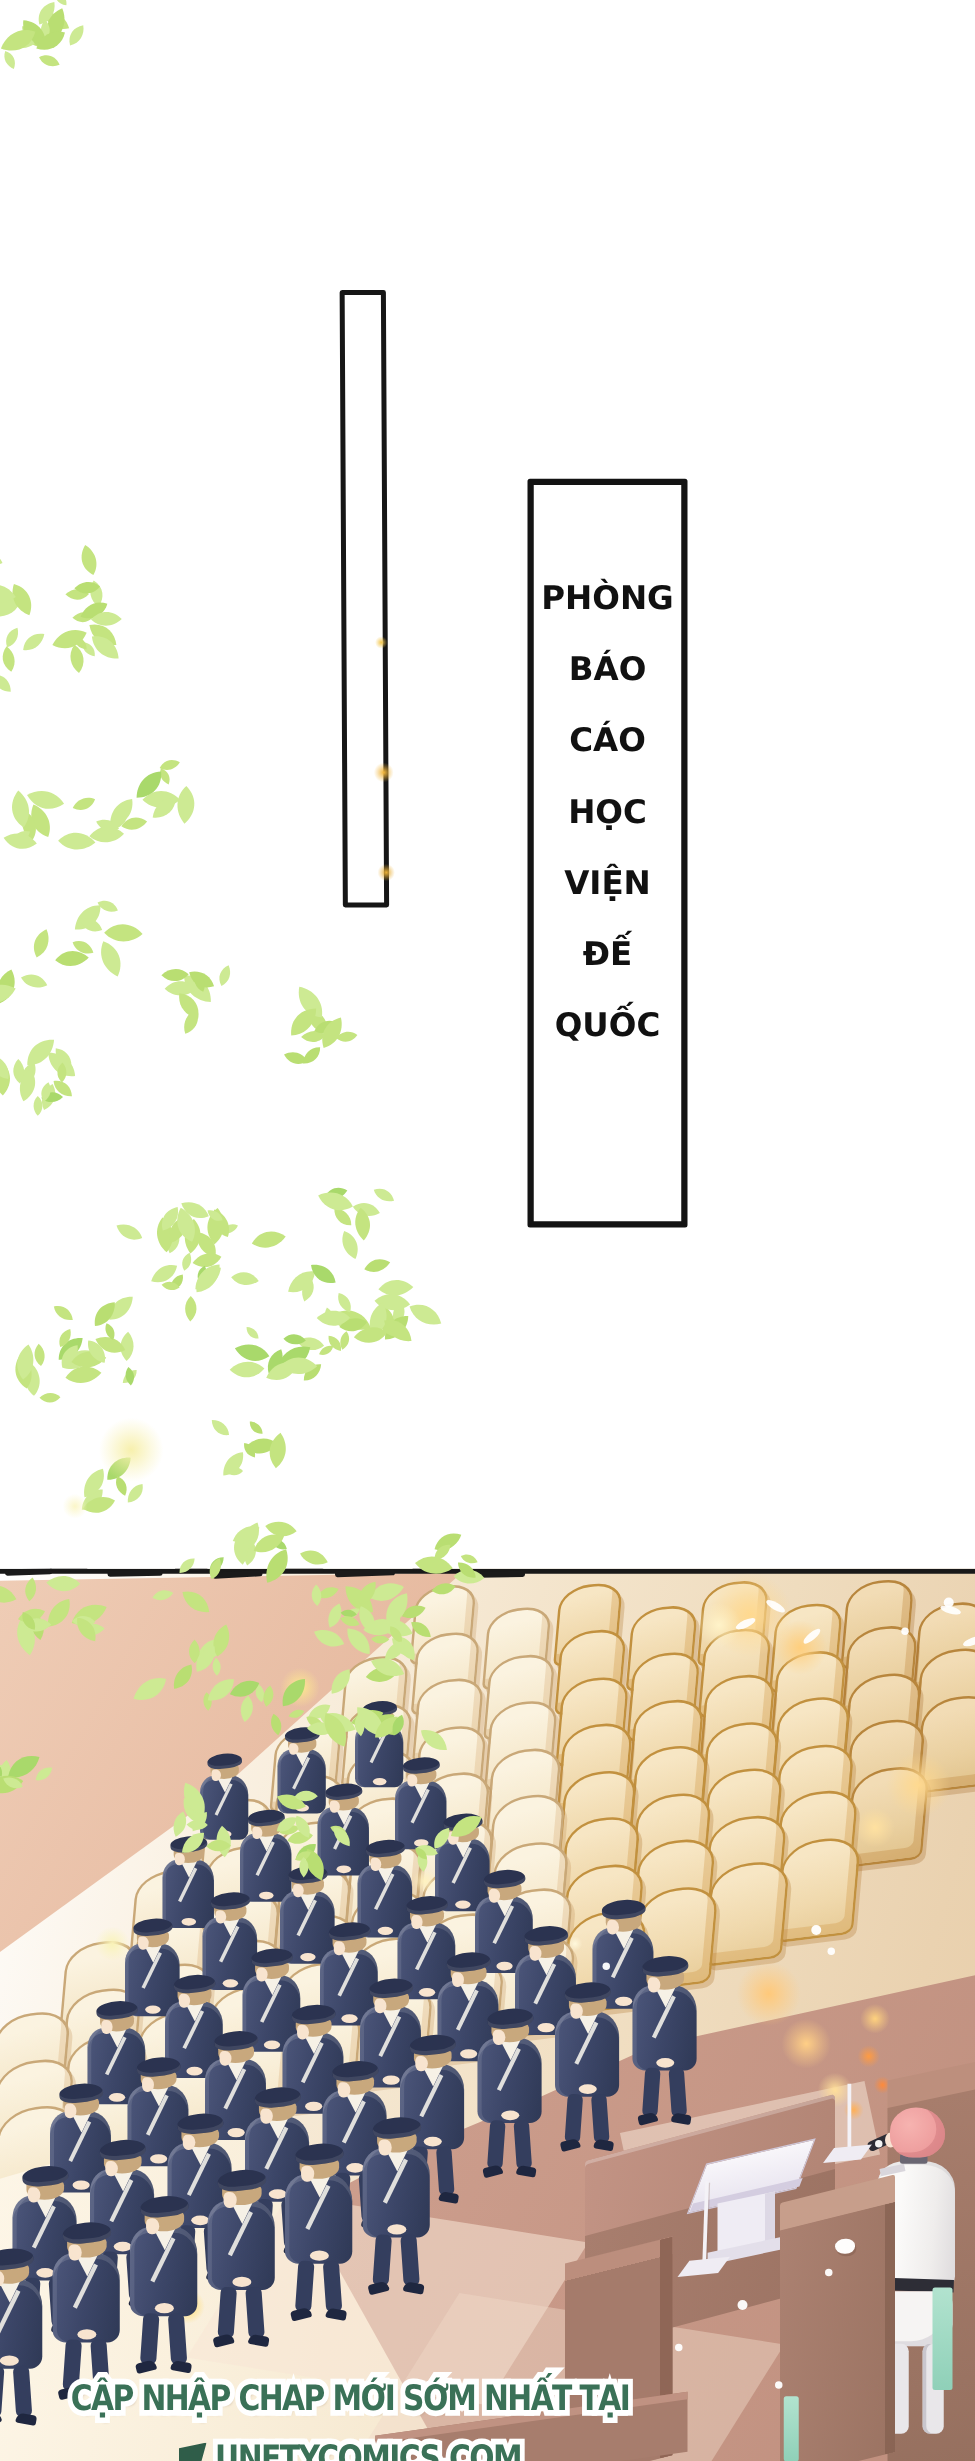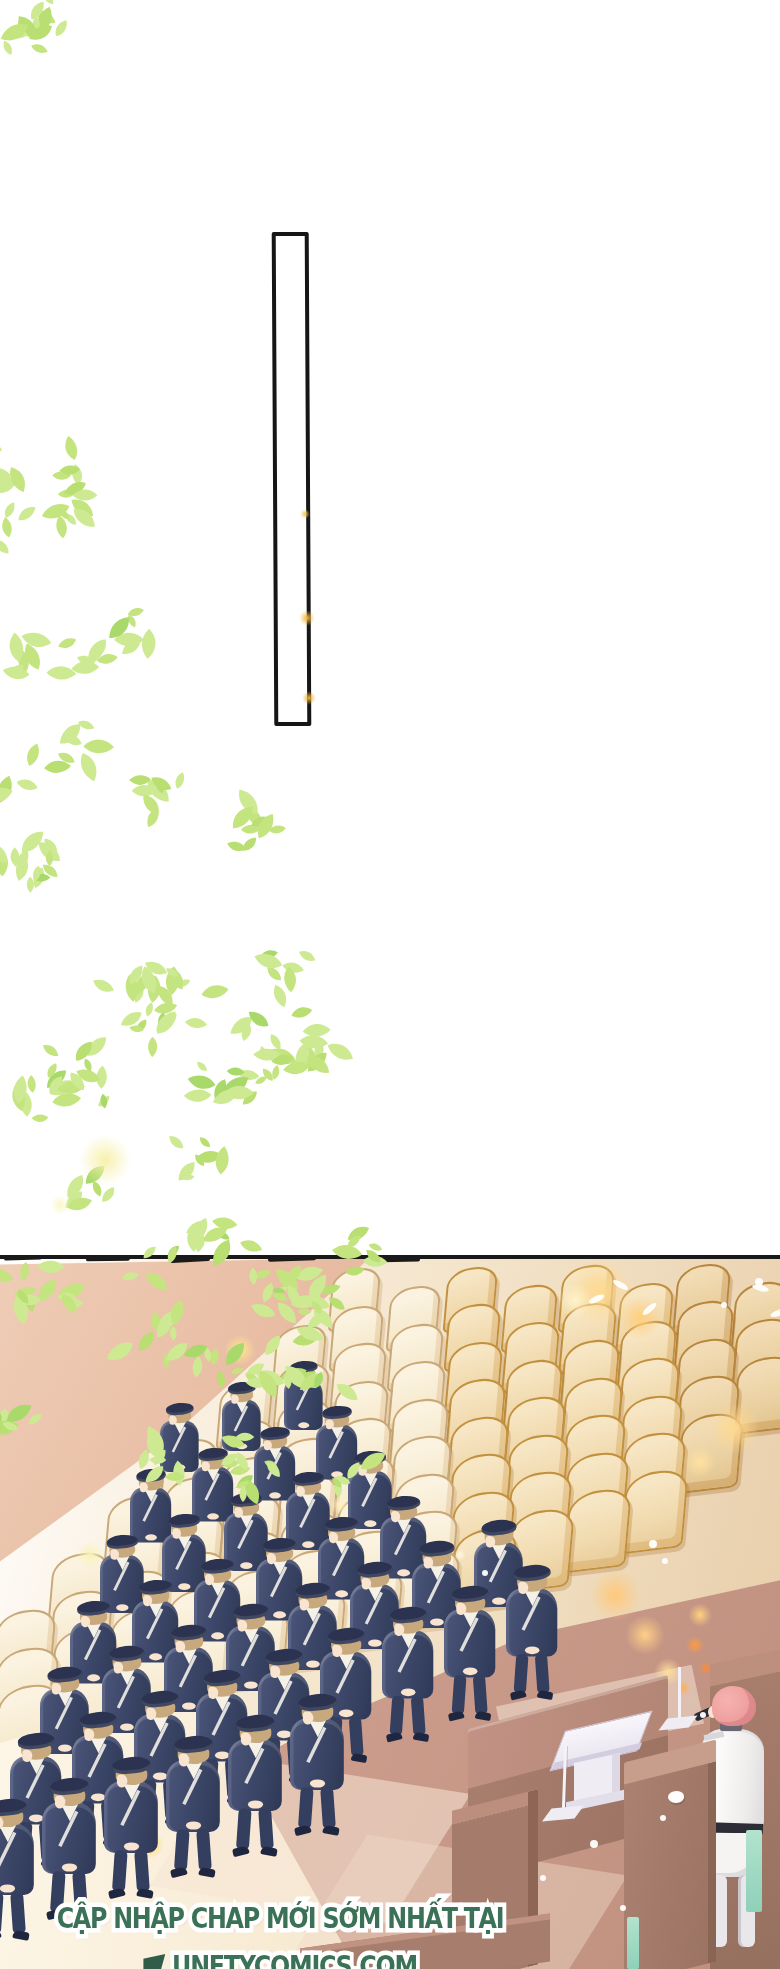--- a/index.html
+++ b/index.html
@@ -130,20 +130,29 @@
     clip-path:polygon(0 18%,100% 0,74% 80%,30% 64%,0 100%);
     filter:drop-shadow(0 0 3px #fff) drop-shadow(0 0 2px #fff);}
 </style>
 </head>
 <body>
 
 <div class="page">
 
   <div class="empty-rect"></div>
 
+  <div class="speech-box" id="speechBox">
+      <div class="speech-line">PHÒNG</div>
+      <div class="speech-line">BÁO</div>
+      <div class="speech-line">CÁO</div>
+      <div class="speech-line">HỌC</div>
+      <div class="speech-line">VIỆN</div>
+      <div class="speech-line">ĐẾ</div>
+      <div class="speech-line">QUỐC</div>
+    </div>
 
   <div class="scene" id="scene">
     <div class="wall-pink"></div>
     <div class="scene-topline"></div>
     <div id="strokes">
         <div class="sketch-stroke" style="left: 4px; top: 0px; width: 38px; height: 5px; transform: rotate(-2deg);"></div>
         <div class="sketch-stroke" style="left: 40px; top: -2px; width: 30px; height: 4px; transform: rotate(3deg);"></div>
         <div class="sketch-stroke" style="left: 86px; top: 1px; width: 44px; height: 5px; transform: rotate(-1deg);"></div>
         <div class="sketch-stroke" style="left: 140px; top: -2px; width: 26px; height: 4px; transform: rotate(2deg);"></div>
         <div class="sketch-stroke" style="left: 170px; top: 2px; width: 40px; height: 5px; transform: rotate(-3deg);"></div>

